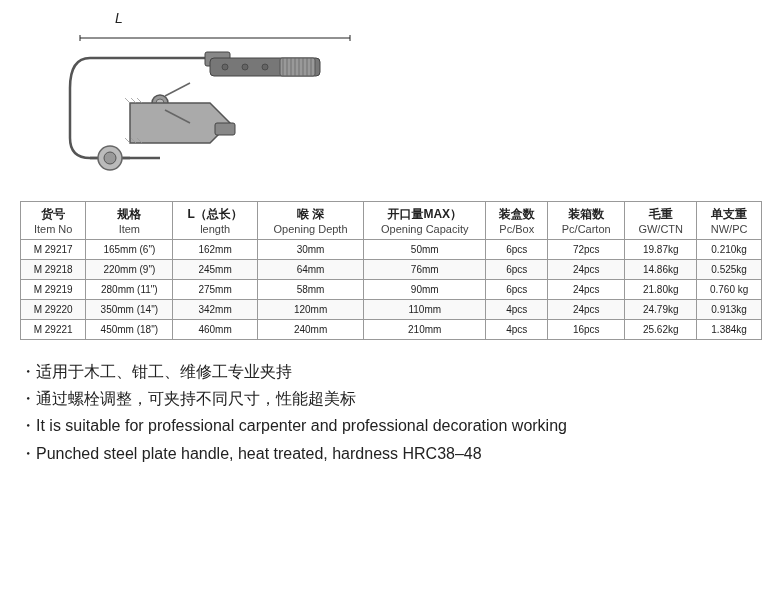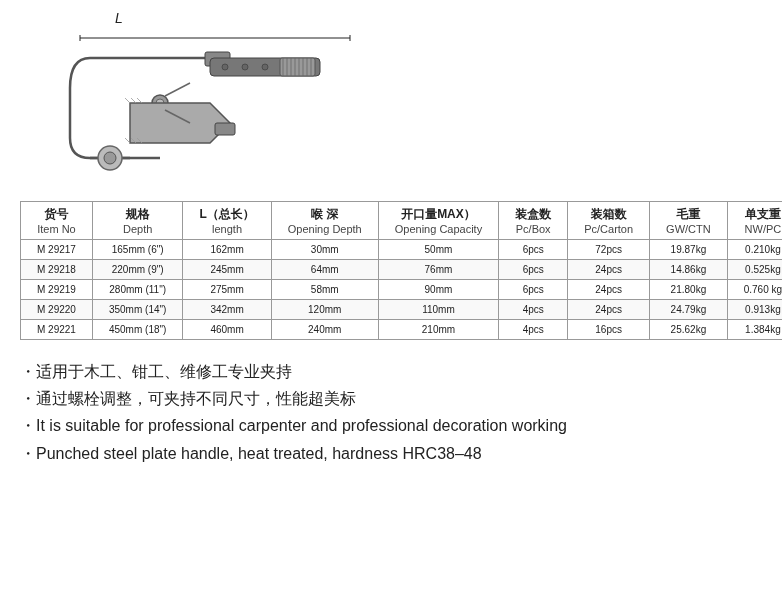--- a/index.html
+++ b/index.html
@@ -40,21 +40,21 @@
       height: 155px;
     }
     
     .spec-table {
       width: 100%;
       border-collapse: collapse;
       margin-bottom: 18px;
     }
     .spec-table th, .spec-table td {
       border: 1px solid #999;
-      padding: 4px 16px;
+      padding: 4px 8px;
       text-align: center;
       white-space: nowrap;
     }
     .spec-table thead tr:first-child th {
       font-weight: bold;
       font-size: 12px;
       background: #fff;
     }
     .spec-table thead tr:first-child th .main-label {
       display: block;
@@ -150,21 +150,21 @@
 
   <table class="spec-table">
     <thead>
       <tr>
         <th>
           <span class="main-label">货号</span>
           <span class="sub-label">Item No</span>
         </th>
         <th>
           <span class="main-label">规格</span>
-          <span class="sub-label">Depth</span>
+          <span class="sub-label">Item</span>
         </th>
         <th>
           <span class="main-label">L（总长）</span>
           <span class="sub-label">length</span>
         </th>
         <th>
           <span class="main-label">喉 深</span>
           <span class="sub-label">Opening Depth</span>
         </th>
         <th>

